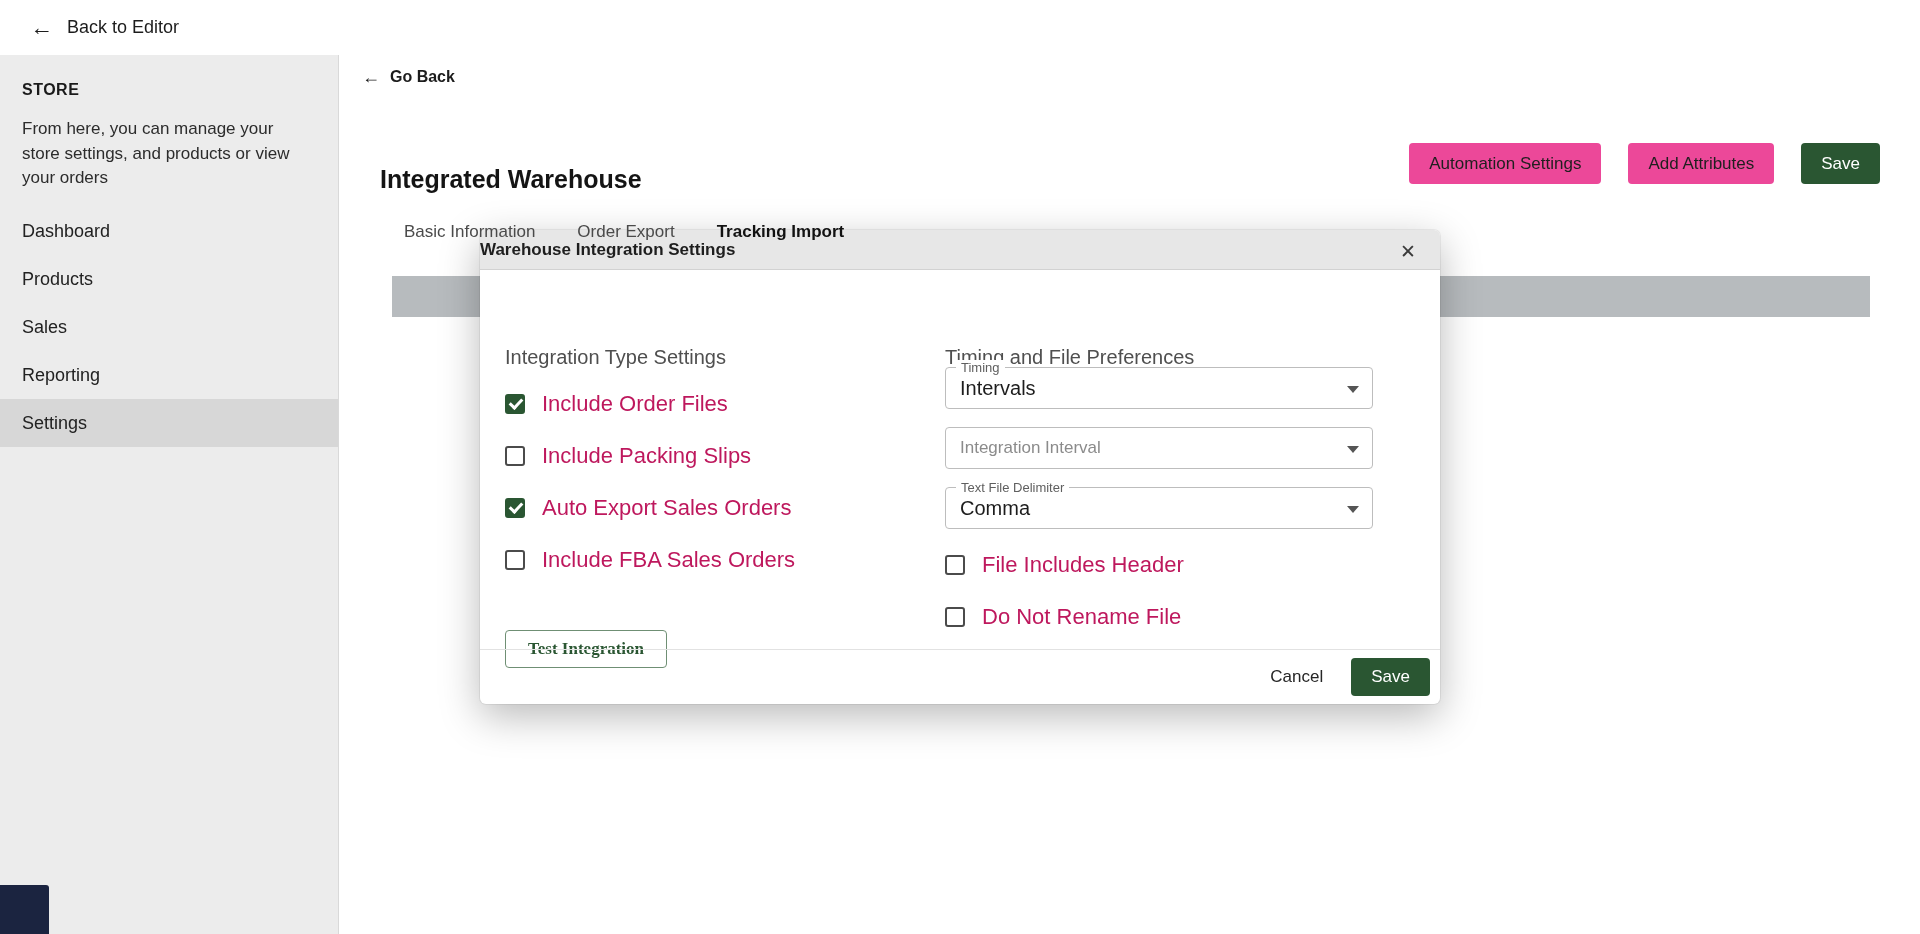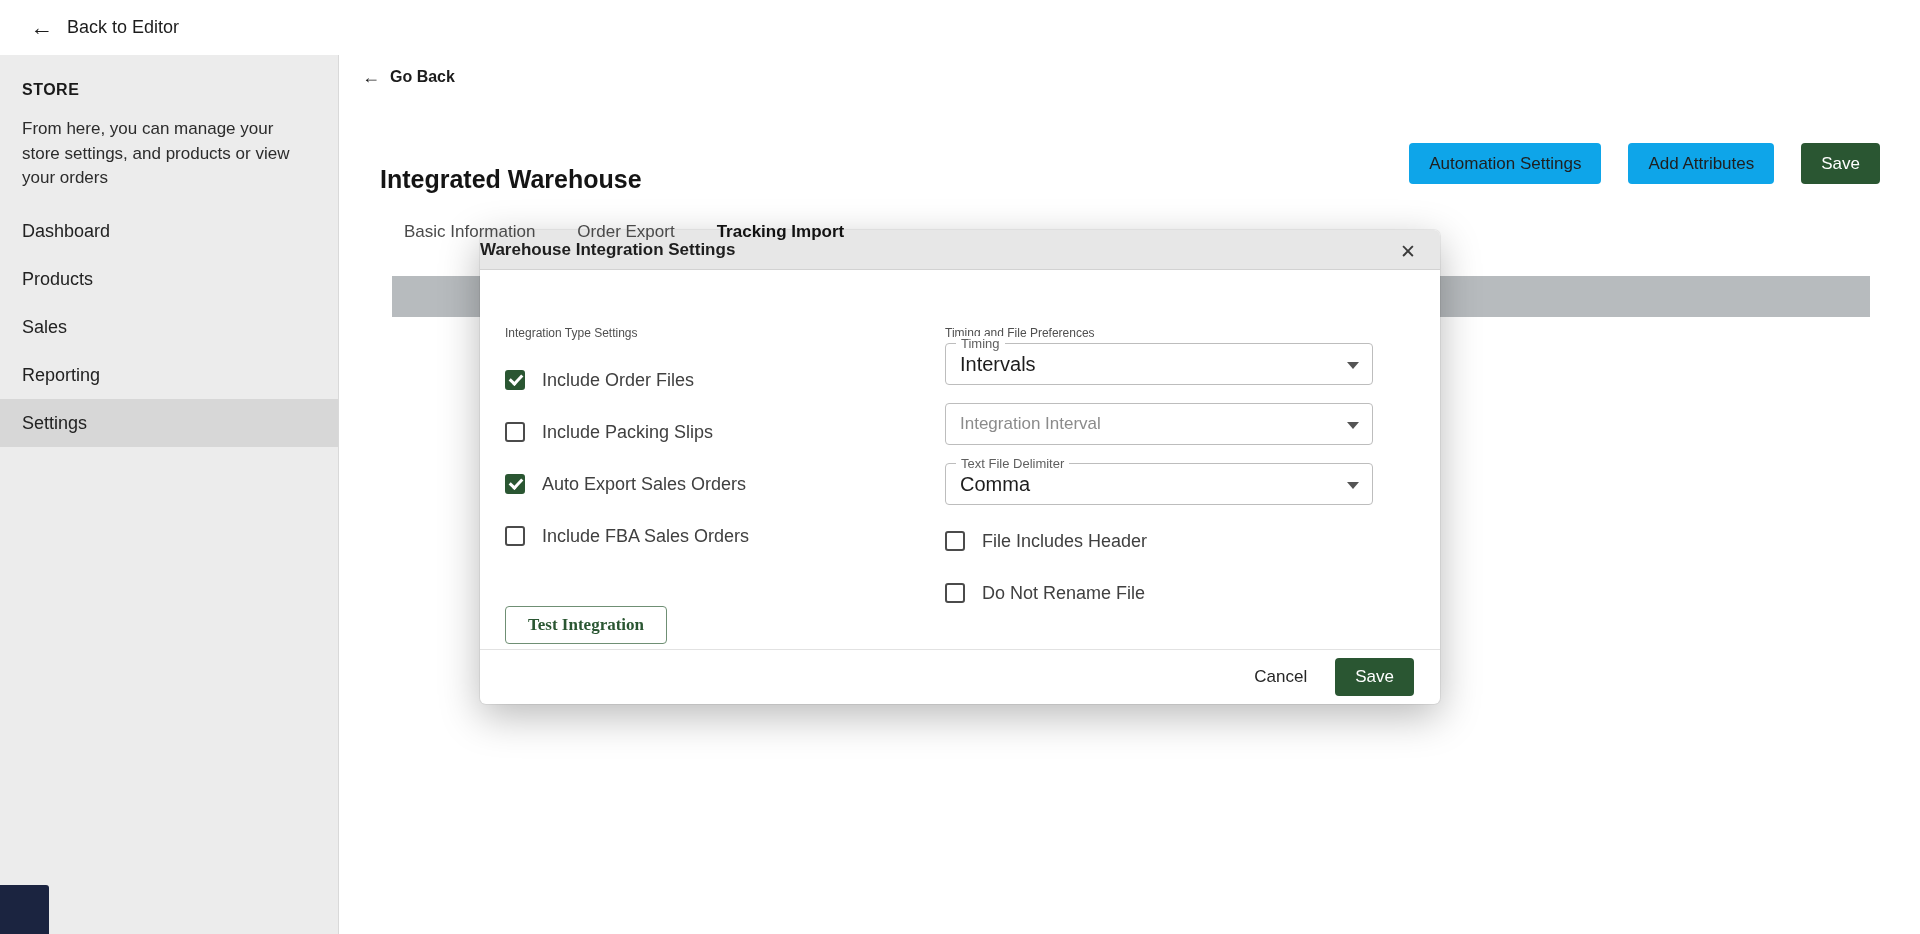--- a/index.html
+++ b/index.html
@@ -28,70 +28,70 @@
   .nav-item[data-active="true"] { background:var(--sidebar-active); }
 
   
   .go-back { position:absolute; left:362px; top:68px; display:flex; align-items:center; gap:10px;
              font-size:16px; font-weight:700; color:#1c1c1c; cursor:pointer; z-index:15; }
   .go-back .back-arrow { font-size:18px; font-weight:400; }
   .page-title { position:absolute; left:380px; top:148px; font-size:25px; font-weight:700; color:#141414; z-index:15; }
   .header-actions { position:absolute; right:40px; top:143px; display:flex; gap:27px; z-index:15; }
   .btn { border:none; border-radius:4px; height:41px; display:flex; align-items:center;
          font-family:inherit; font-size:17px; cursor:pointer; padding:0 20px; }
-  .btn-gray { background:#0ea5e9; color:#1f1f1f; }
+  .btn-gray { background:#ec4899; color:#1f1f1f; }
   .btn-green { background:var(--accent); color:#fff; }
 
   .tabs { position:absolute; left:404px; top:222px; display:flex; gap:42px; z-index:60;
           font-size:17px; color:#4a4a4a; }
   .tab { cursor:pointer; white-space:nowrap; }
   .tab[data-active="true"] { font-weight:700; color:#121212; }
 
   .gray-bar { position:absolute; left:392px; top:276px; width:1478px; height:41px;
               background:var(--bar); z-index:10; }
 
   
   .modal { position:absolute; left:480px; top:230px; width:960px; height:474px; background:#fff;
            border-radius:6px; box-shadow:0 12px 40px rgba(0,0,0,.28), 0 0 0 1px rgba(0,0,0,.06); z-index:50; }
   .modal-header { height:40px; background:var(--modal-header); border-bottom:1px solid #d2d2d2;
                   border-radius:6px 6px 0 0; display:flex; align-items:center; justify-content:flex-start; position:relative; }
   .modal-title { font-size:17px; font-weight:700; color:#1e1e1e; }
   .modal-close { position:absolute; right:24px; top:12px; font-size:19px; line-height:1; color:#3a3a3a; cursor:pointer; }
 
   .modal-body { position:relative; height:379px; }
-  .section-label { font-size:12px; color:#4f4f4f; line-height:19px; }
+  .section-label { font-size:20px; color:#4f4f4f; line-height:19px;margin-top:24px; }
 
   .col-left  { position:absolute; left:25px;  top:54px; width:430px; }
   .col-right { position:absolute; left:465px; top:54px; width:432px; }
 
   .cb-list { margin-top:26px; }
   .cb-row { display:flex; align-items:center; gap:17px; height:22px; margin-bottom:30px; cursor:pointer; }
   .cb { position:relative; width:20px; height:20px; border:2px solid #4b4b4b; border-radius:3px; flex:none; background:#fff; }
   .cb[data-checked="true"] { background:var(--accent); border-color:var(--accent); }
   .cb[data-checked="true"]::after { content:""; position:absolute; left:5px; top:0px;
       width:5px; height:10px; border:solid #fff; border-width:0 3px 3px 0; transform:rotate(43deg); }
-  .cb-label { font-size:18px; color:#404040; }
+  .cb-label { font-size:22px; color:#be185d; }
 
   .test-btn { margin-top:29px; height:38px; padding:0 22px; background:#fff; color:var(--accent);
               border:1px solid #6f8f74; border-radius:4px; font-family:Liberation Serif, serif; font-size:17px; font-weight:700; cursor:pointer; }
 
   .select { position:relative; width:428px; height:42px; border:1px solid #bdbdbd; border-radius:4px;
             background:#fff; display:flex; align-items:center; padding:0 40px 0 14px; cursor:pointer; margin-bottom:18px; }
   .select:first-of-type { margin-top:20px; }
   .float-label { position:absolute; top:-8px; left:10px; background:#fff; padding:0 5px;
                  font-size:13px; color:#5f5f5f; line-height:15px; }
   .select-value { font-size:20px; color:#1d1d1d; }
   .select-value.placeholder { color:#8b8b8b; font-size:17px; }
   .caret { position:absolute; right:13px; top:18px; width:0; height:0;
            border-left:6px solid transparent; border-right:6px solid transparent; border-top:7px solid #555; }
 
   .cb-list-right { margin-top:25px; }
 
   .modal-footer { position:absolute; left:0; right:0; bottom:0; height:55px; border-top:1px solid #e2e2e2;
-                  display:flex; align-items:center; justify-content:flex-end; gap:14px; padding:0 26px; }
+                  display:flex; align-items:center; justify-content:flex-end; gap:14px; padding:0 10px; }
   .cancel-btn { background:none; border:none; font-family:inherit; font-size:17px; color:#262626; cursor:pointer; padding:8px 14px; }
   .save-btn { height:38px; padding:0 20px; background:var(--accent); color:#fff; border:none; border-radius:4px;
               font-family:inherit; font-size:17px; cursor:pointer; }
 
   .corner-widget { position:absolute; left:0; bottom:0; width:49px; height:49px; background:var(--widget);
                    z-index:70; border-top-right-radius:3px; }
 </style>
 </head>
 <body style="--accent: #2a5632; --sidebar-bg: #ececec; --sidebar-active: #d7d7d7; --bar: #b7bbbe; --modal-header: #e7e7e7; --widget: #1b2440;">
 

